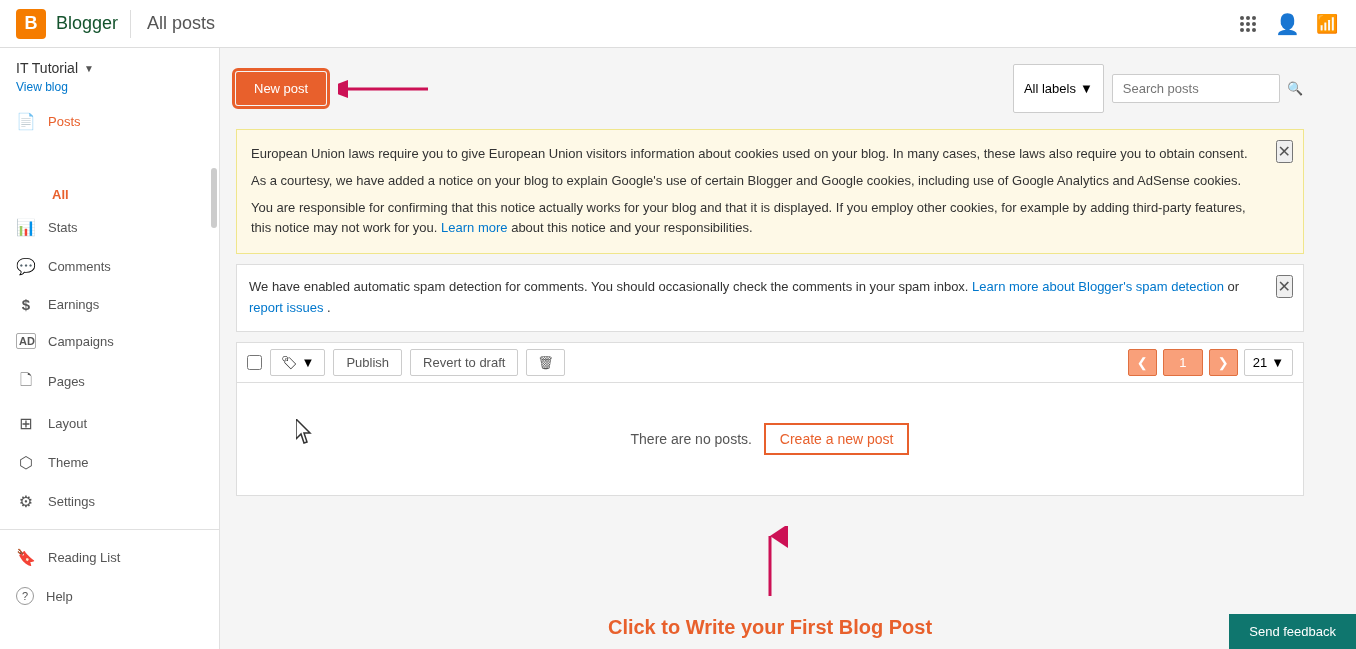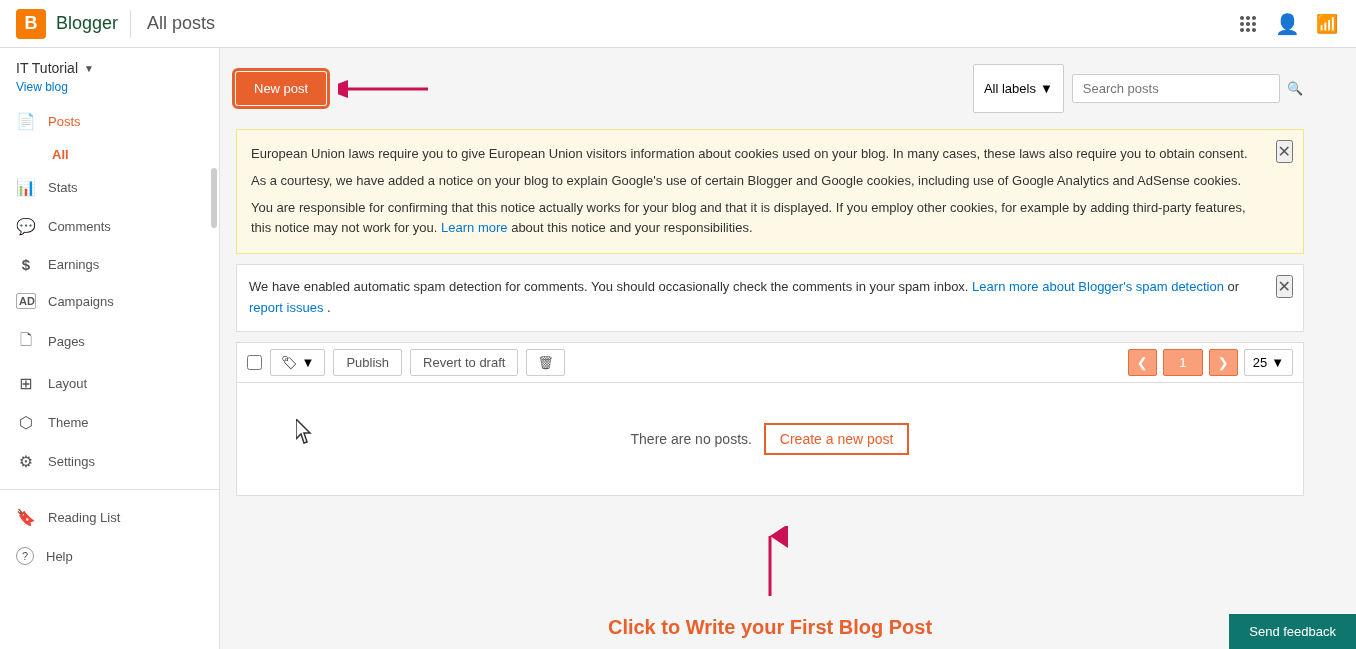--- a/index.html
+++ b/index.html
@@ -43,21 +43,21 @@
     .sidebar-nav { flex: 1; }
     .sidebar-item {
       display: flex; align-items: center; padding: 10px 16px;
       cursor: pointer; color: #555; font-size: 13px; gap: 12px;
     }
     .sidebar-item.active { color: #e8602c; }
     .sidebar-item.active .sidebar-item-icon { color: #e8602c; }
     .sidebar-sub-item {
       padding: 6px 16px 6px 52px; cursor: pointer; color: #555; font-size: 13px;
     }
-    .sidebar-sub-item.active { color: #e8602c; font-weight: bold; }
+    .sidebar-sub-item.active { color: #e8602c; font-weight: bold; margin-top: 40px; }
     .sidebar-item-icon { font-size: 16px; width: 20px; text-align: center; }
     .sidebar-divider { border: none; border-top: 1px solid #e0e0e0; margin: 8px 0; }
     .sidebar-footer { padding: 8px 16px; font-size: 11px; color: #888; border-top: 1px solid #e0e0e0; }
     .sidebar-footer a { color: #888; text-decoration: none; margin-right: 6px; }
 
     
     .sidebar-scroll-indicator {
       position: absolute; right: 2px; top: 120px;
       width: 6px; height: 60px; background: #ccc; border-radius: 3px;
     }
@@ -83,21 +83,21 @@
       display: flex; align-items: center;
     }
 
     .new-post-right { display: flex; align-items: center; gap: 8px; }
     .btn-all-labels {
       background: #fff; border: 1px solid #ccc; padding: 16px 10px;
       font-size: 13px; cursor: pointer; border-radius: 2px; display: flex; align-items: center; gap: 4px;
     }
     .search-box {
       border: 1px solid #ccc; background: #fff; padding: 6px 10px;
-      width: 208px; font-size: 13px; border-radius: 2px;
+      width: 168px; font-size: 13px; border-radius: 2px;
     }
     .search-icon-btn { cursor: pointer; color: #555; }
 
     
     .notice-box {
       background: #fef9e7; border: 1px solid #f0e68c;
       padding: 14px 36px 14px 14px; margin-bottom: 10px;
       font-size: 13px; color: #333; position: relative; line-height: 1.6;
     }
     .notice-box .close-btn {
@@ -364,21 +364,21 @@
           </button>
           <button class="btn-publish">Publish</button>
           <button class="btn-revert">Revert to draft</button>
           <button class="btn-delete">🗑</button>
         </div>
         <div class="toolbar-right">
           <button class="btn-nav">❮</button>
           <button class="btn-nav-mid">1</button>
           <button class="btn-nav">❯</button>
           <button class="btn-per-page">
-            <span>25</span>
+            <span>21</span>
             <span>▼</span>
           </button>
         </div>
       </div>
 
       <div class="empty-state">
         <span>There are no posts.</span>
         <a class="create-new-post-link" href="#">Create a new post</a>
       </div>
 

